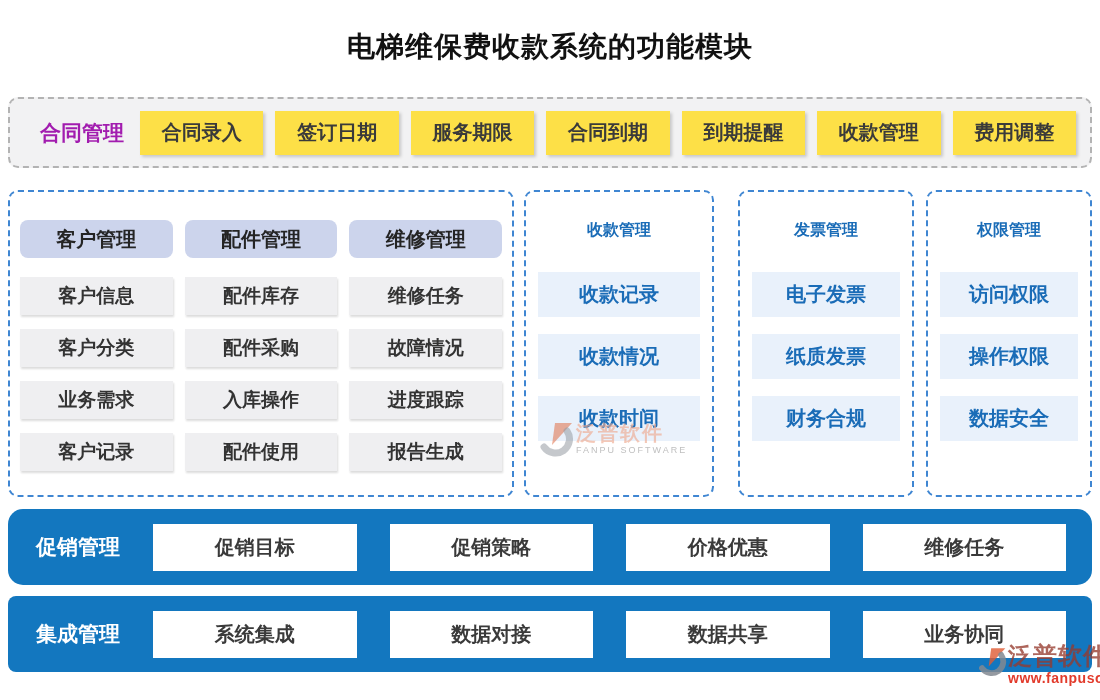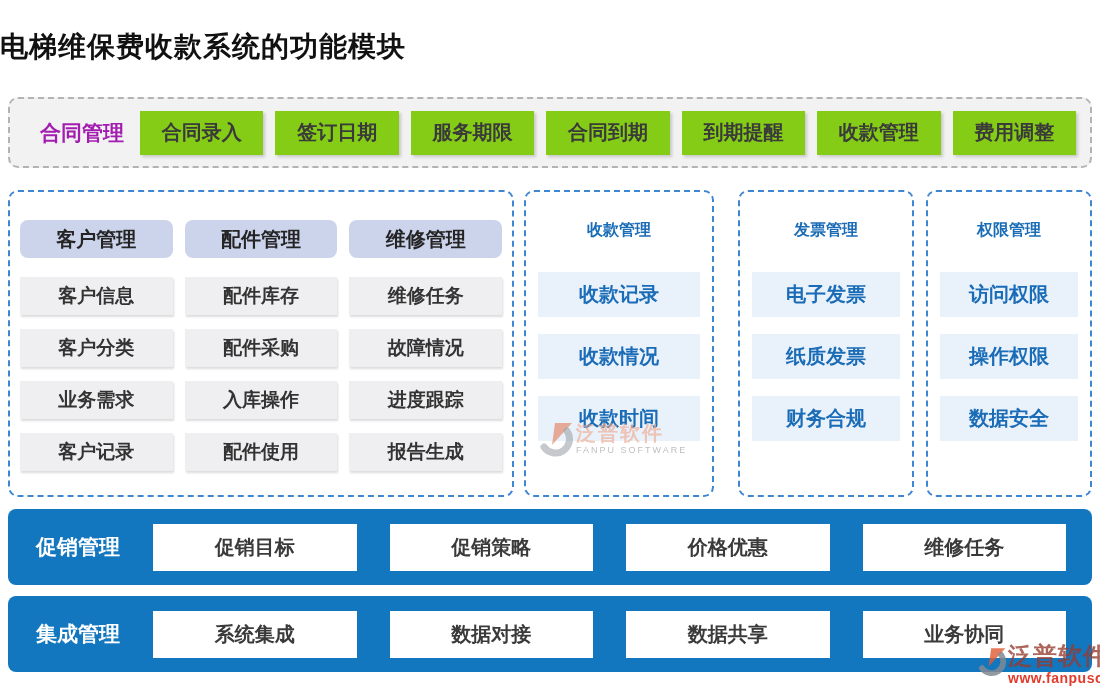--- a/index.html
+++ b/index.html
@@ -7,40 +7,40 @@
     width:1100px; height:700px;
     background:#ffffff;
     font-family:"Liberation Serif","DejaVu Serif",serif;
     overflow:hidden;
   }
   .page { position:relative; width:1100px; height:700px; }
 
   
   .title {
     position:absolute; left:0; top:28px; width:100%;
-    font-size:28px; font-weight:bold; color:#111;
+    text-align:center; font-size:28px; font-weight:bold; color:#111;
     letter-spacing:1px; white-space:nowrap;
   }
 
   
   .contract-row {
     position:absolute; left:8px; top:97px; width:1084px; height:71px;
     box-sizing:border-box;
     background:#f2f2f3;
     border:2px dashed #b3b3b3; border-radius:10px;
     display:flex; align-items:center;
     padding:0 14px 0 14px; gap:12px;
   }
   .row-label {
     font-size:21px; font-weight:bold; color:#a21caf;
     margin:0 4px 0 16px; white-space:nowrap;
   }
   .wbtn {
     flex:1; height:44px;
-    background:#84cc16;
+    background:#fde047;
     box-shadow:2px 2px 3px rgba(0,0,0,0.18);
     display:flex; align-items:center; justify-content:center;
     font-size:20px; font-weight:bold; color:#3a3a3a;
     white-space:nowrap; cursor:pointer;
   }
 
   
   .mid {
     position:absolute; left:8px; top:190px; width:1084px; height:307px;
     display:flex;
@@ -89,21 +89,21 @@
   }
 
   
   .bar {
     position:absolute; left:8px; width:1084px; height:76px;
     box-sizing:border-box;
     background:#1377bf; border-radius:8px;
     display:flex; align-items:center;
     padding:0 26px 0 28px; gap:33px;
   }
-  .bar1 { top:509px; }
+  .bar1 { top:509px;border-radius:15px; }
   .bar2 { top:596px; }
   .bar-label {
     color:#ffffff; font-size:21px; font-weight:bold;
     white-space:nowrap;
   }
   .bbtn {
     flex:1; height:47px; background:#ffffff;
     display:flex; align-items:center; justify-content:center;
     font-size:20px; font-weight:bold; color:#3a3a3a;
     white-space:nowrap; cursor:pointer;

